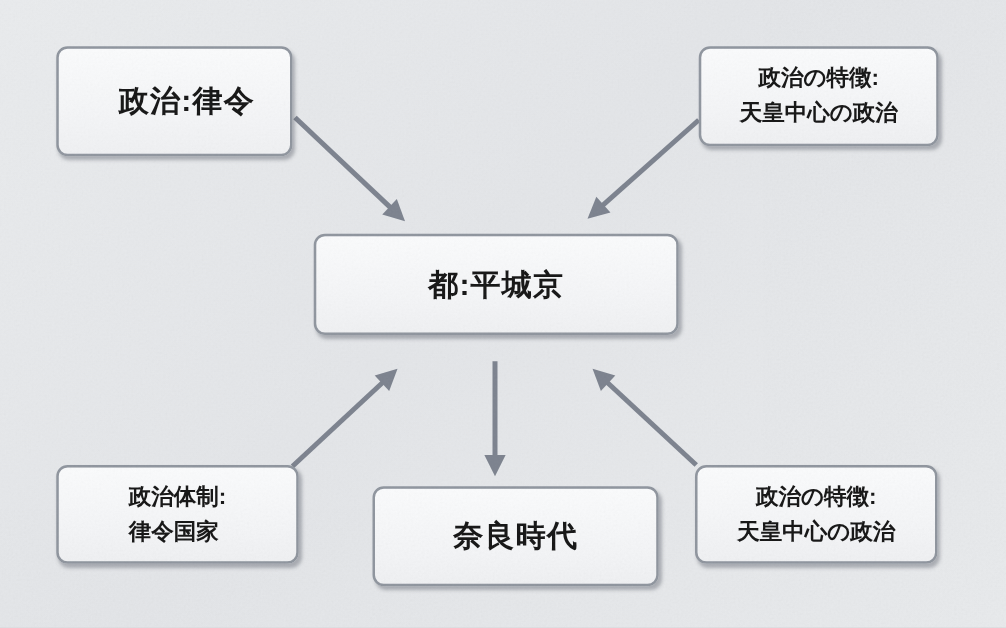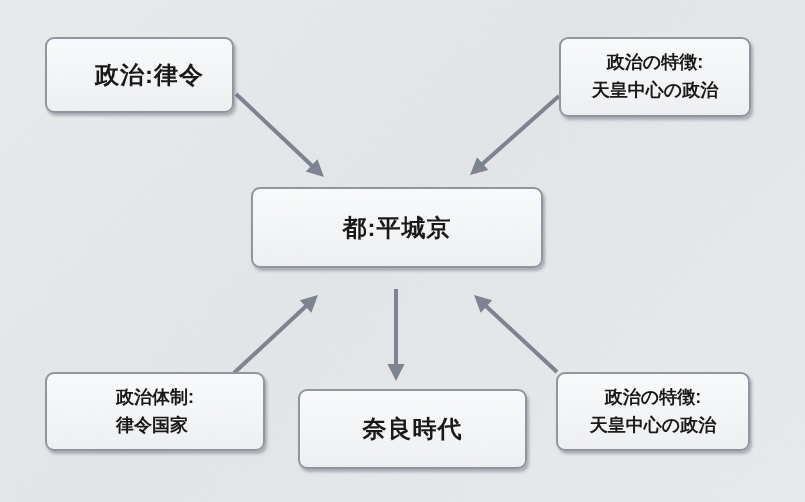--- a/index.html
+++ b/index.html
@@ -58,24 +58,24 @@
   }
   .box .label-small {
     font-size: 18px;
     line-height: 1.55;
     text-align: center;
     white-space: nowrap;
   }
   .box .label-small.align-left { text-align: left; }
 
   
-  #box-politics        { left: 45px;  top: 37px;  width: 189px; height: 76px; padding-left: 20px; }
+  #box-politics        { left: 45px;  top: 37px;  width: 189px; height: 88px; padding-left: 20px; }
   #box-features-top    { left: 559px; top: 37px;  width: 192px; height: 80px; }
   #box-capital         { left: 251px; top: 187px; width: 292px; height: 81px; }
-  #box-system          { left: 45px;  top: 372px; width: 220px; height: 79px; align-items: center; }
+  #box-system          { left: 45px;  top: 372px; width: 194px; height: 79px; align-items: center; }
   #box-nara            { left: 298px; top: 389px; width: 229px; height: 80px; }
   #box-features-bottom { left: 556px; top: 372px; width: 194px; height: 79px; }
 </style>
 </head>
 <body>
 
 <div class="stage">
 
   <svg class="arrows" viewBox="0 0 805 502">
     <g class="arrow">

